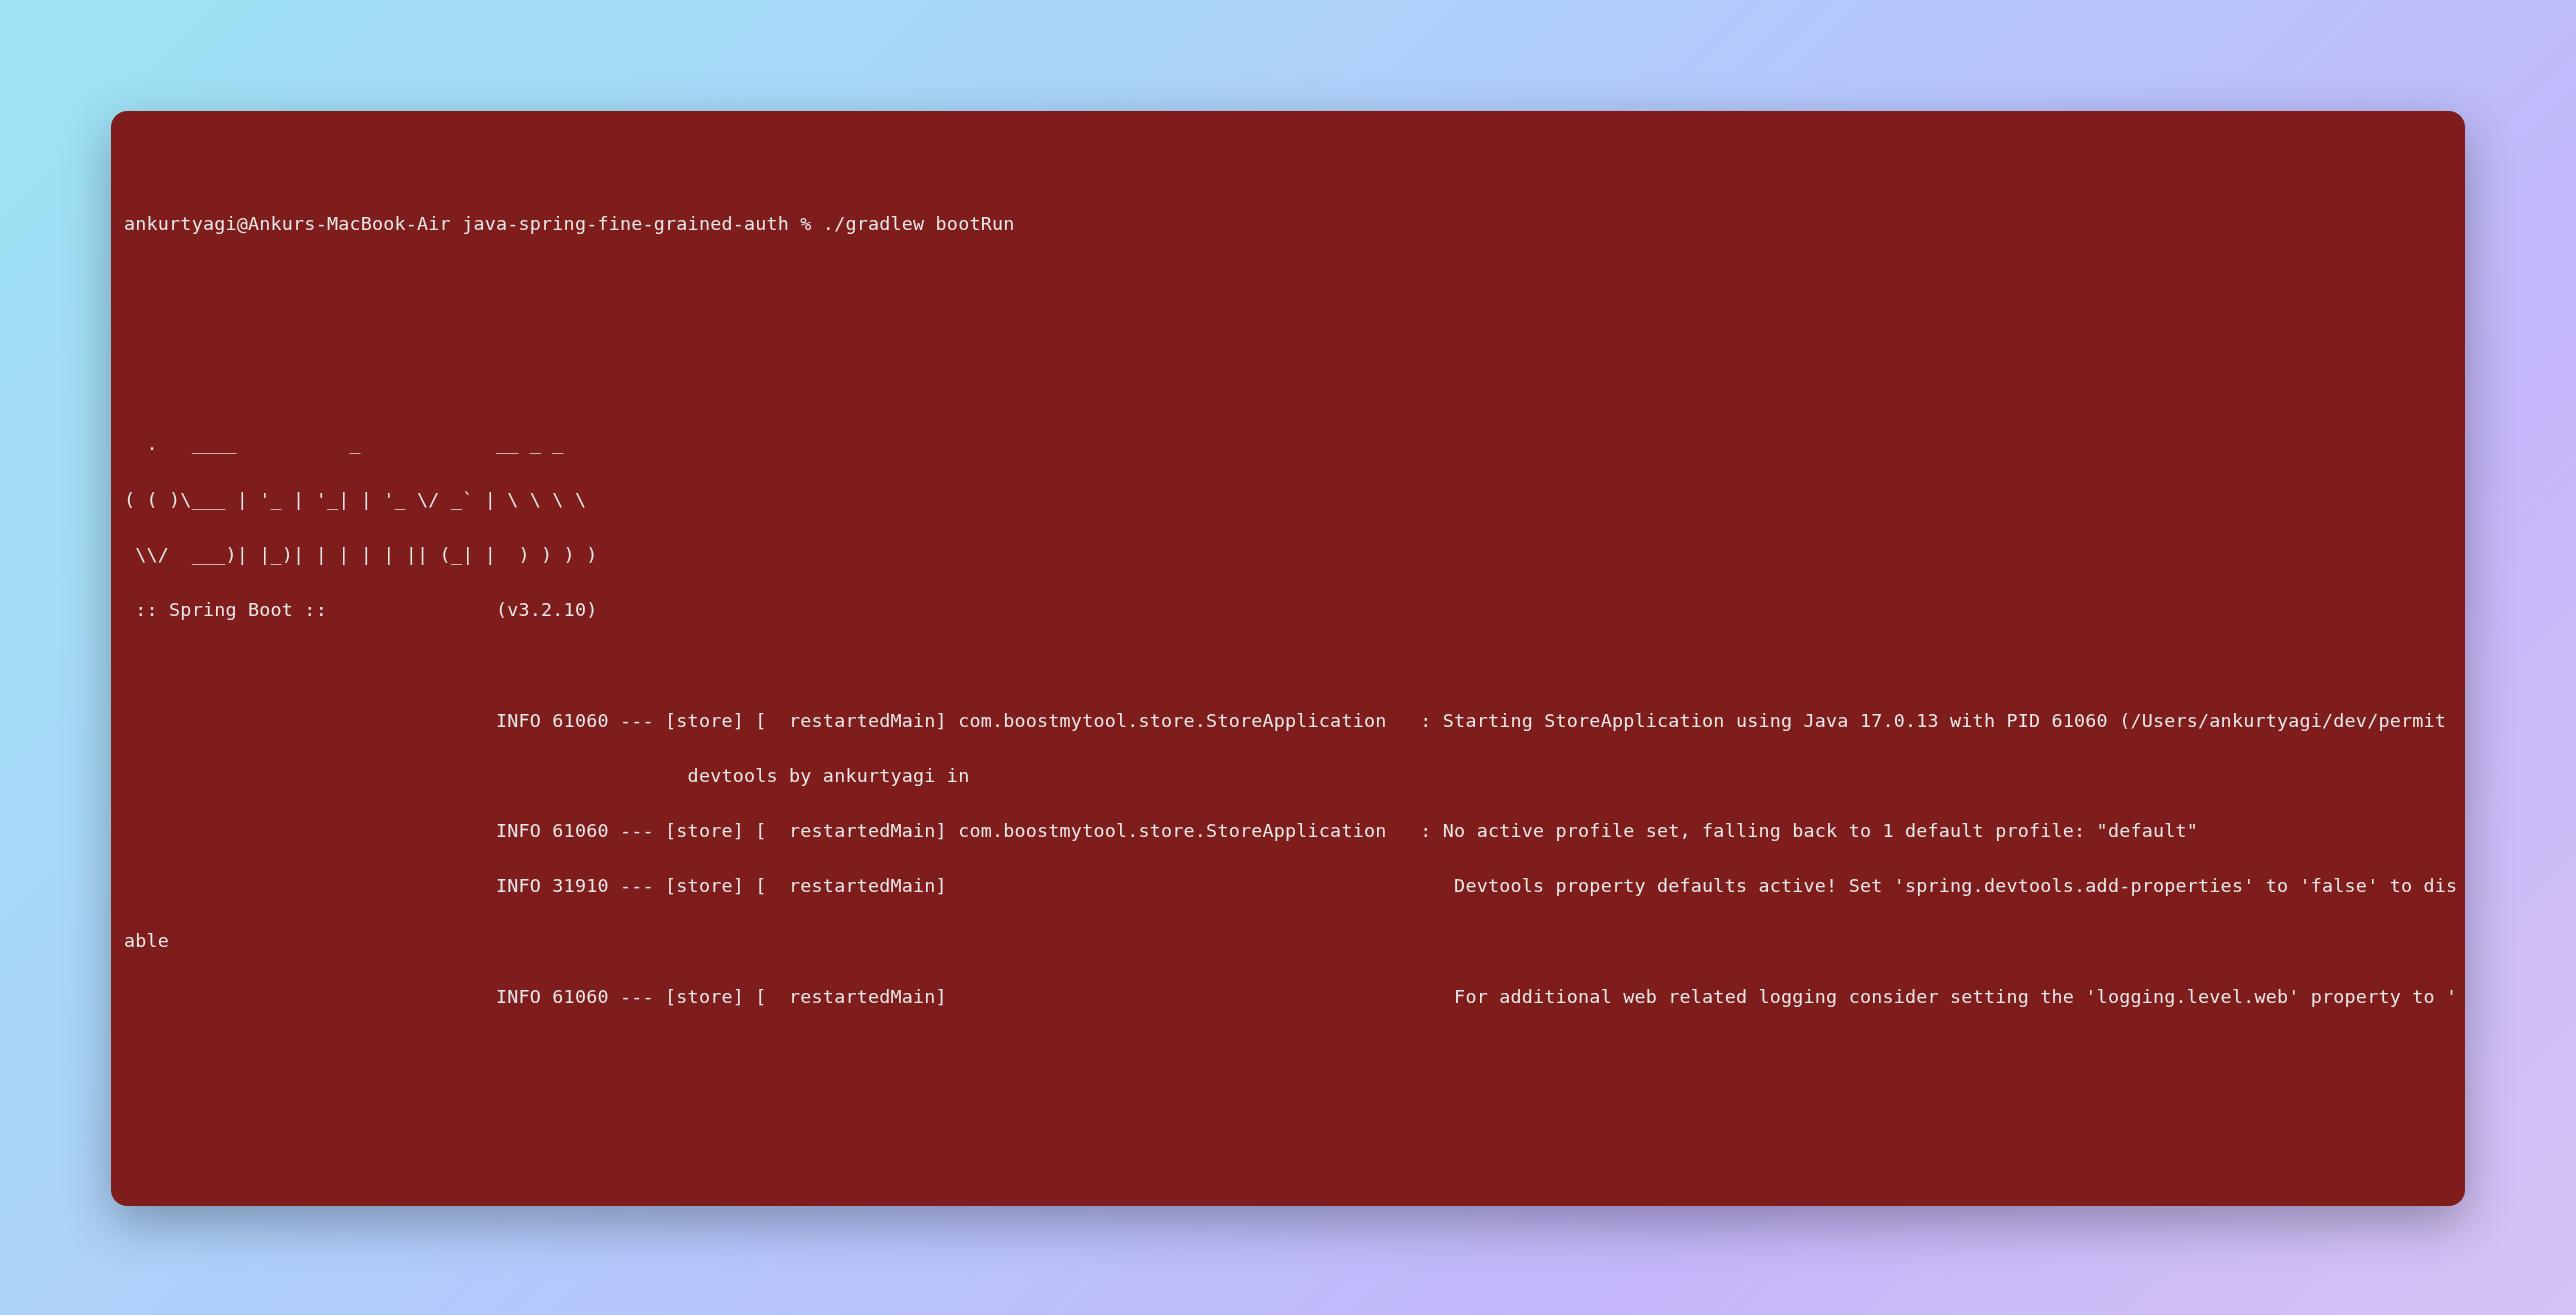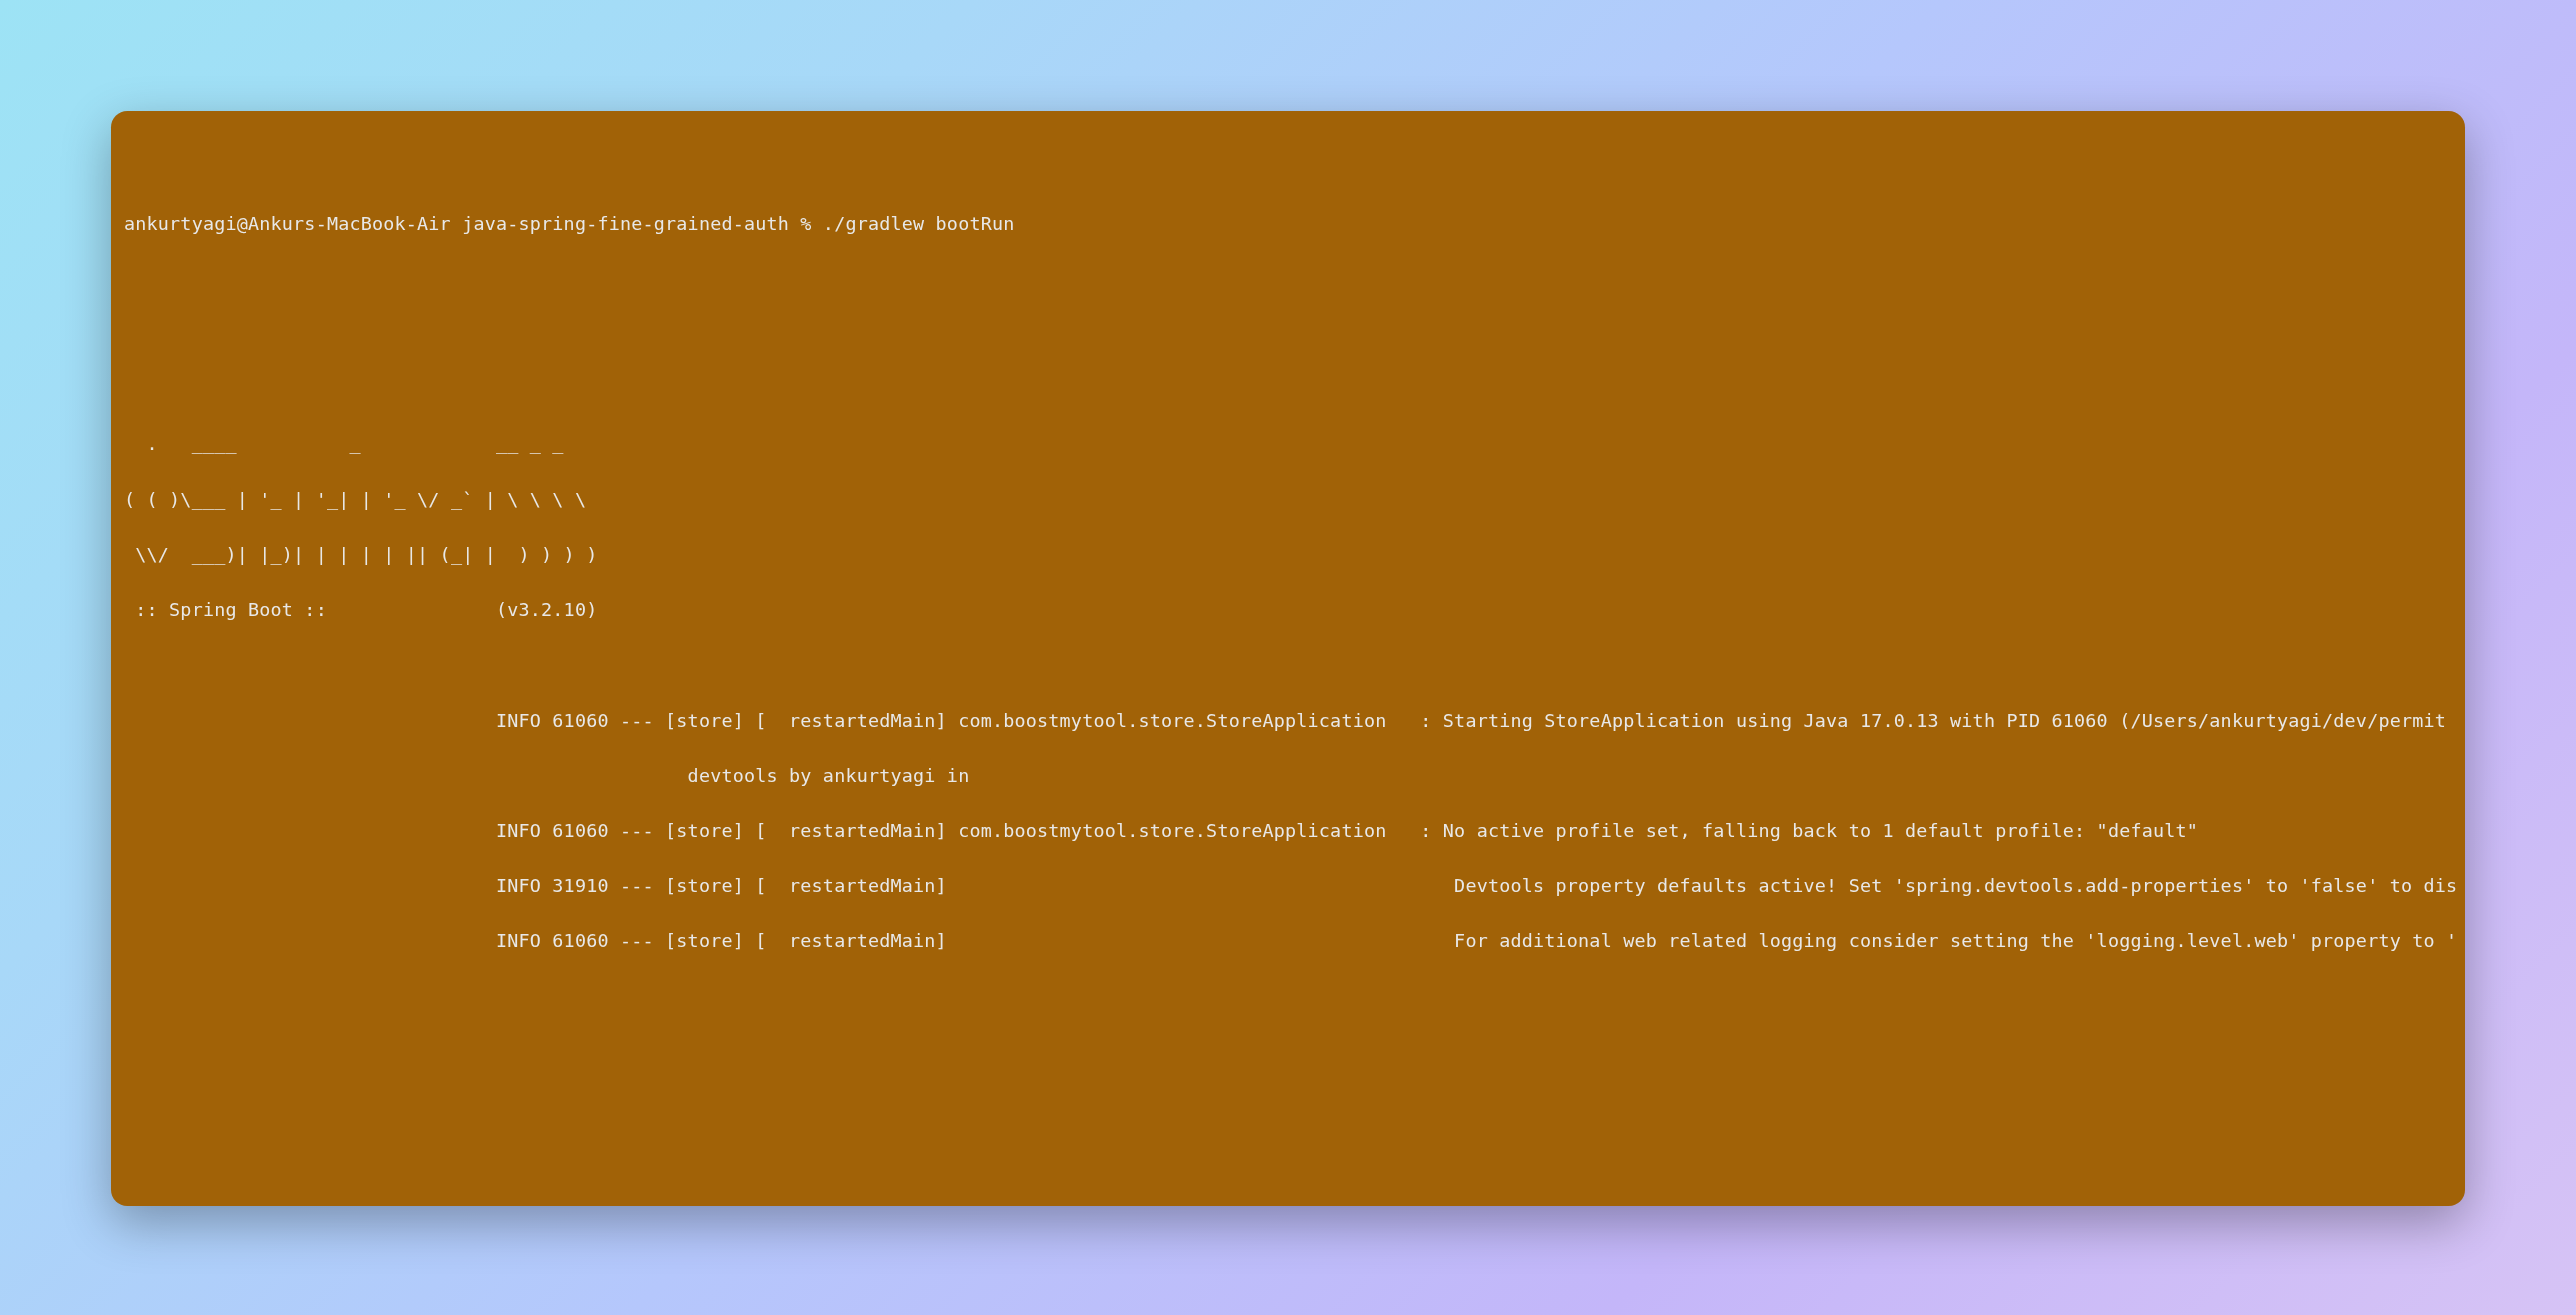--- a/index.html
+++ b/index.html
@@ -12,21 +12,21 @@
     height: 1316px;
     background: linear-gradient(135deg, #9de3f5 0%, #a8d8f8 25%, #b5c7fc 50%, #c4b6f9 75%, #d6c3f5 100%);
     display: flex;
     align-items: center;
     justify-content: center;
     font-family: 'Menlo', 'Monaco', 'Consolas', monospace;
   }
   .terminal {
     width: 2354px;
     height: 1095px;
-    background: #a16207;
+    background: #7f1d1d;
     border-radius: 16.3px;
     padding: 16.3px 13px;
     color: #e8e8e8;
     font-size: 18.4px;
     line-height: 1.5;
     white-space: pre;
     overflow: hidden;
     box-shadow: 0 16.3px 49px rgba(0,0,0,0.3);
   }
   .terminal-content {
@@ -49,20 +49,21 @@
 <span class="line"></span>
 <span class="line">  .   ____          _            __ _ _</span>
 <span class="line">( ( )\___ | '_ | '_| | '_ \/ _` | \ \ \ \</span>
 <span class="line"> \\/  ___)| |_)| | | | | || (_| |  ) ) ) )</span>
 <span class="line"> :: Spring Boot ::               (v3.2.10)</span>
 <span class="line"> </span>
 <span class="line">                                 INFO 61060 --- [store] [  restartedMain] com.boostmytool.store.StoreApplication   : Starting StoreApplication using Java 17.0.13 with PID 61060 (/Users/ankurtyagi/dev/permit</span>
 <span class="line">                                                  devtools by ankurtyagi in</span>
 <span class="line">                                 INFO 61060 --- [store] [  restartedMain] com.boostmytool.store.StoreApplication   : No active profile set, falling back to 1 default profile: "default"</span>
 <span class="line">                                 INFO 31910 --- [store] [  restartedMain]                                             Devtools property defaults active! Set 'spring.devtools.add-properties' to 'false' to dis</span>
+<span class="line">able</span>
 <span class="line">                                 INFO 61060 --- [store] [  restartedMain]                                             For additional web related logging consider setting the 'logging.level.web' property to '</span>
 
 
 
 
 
 
 
 
 

